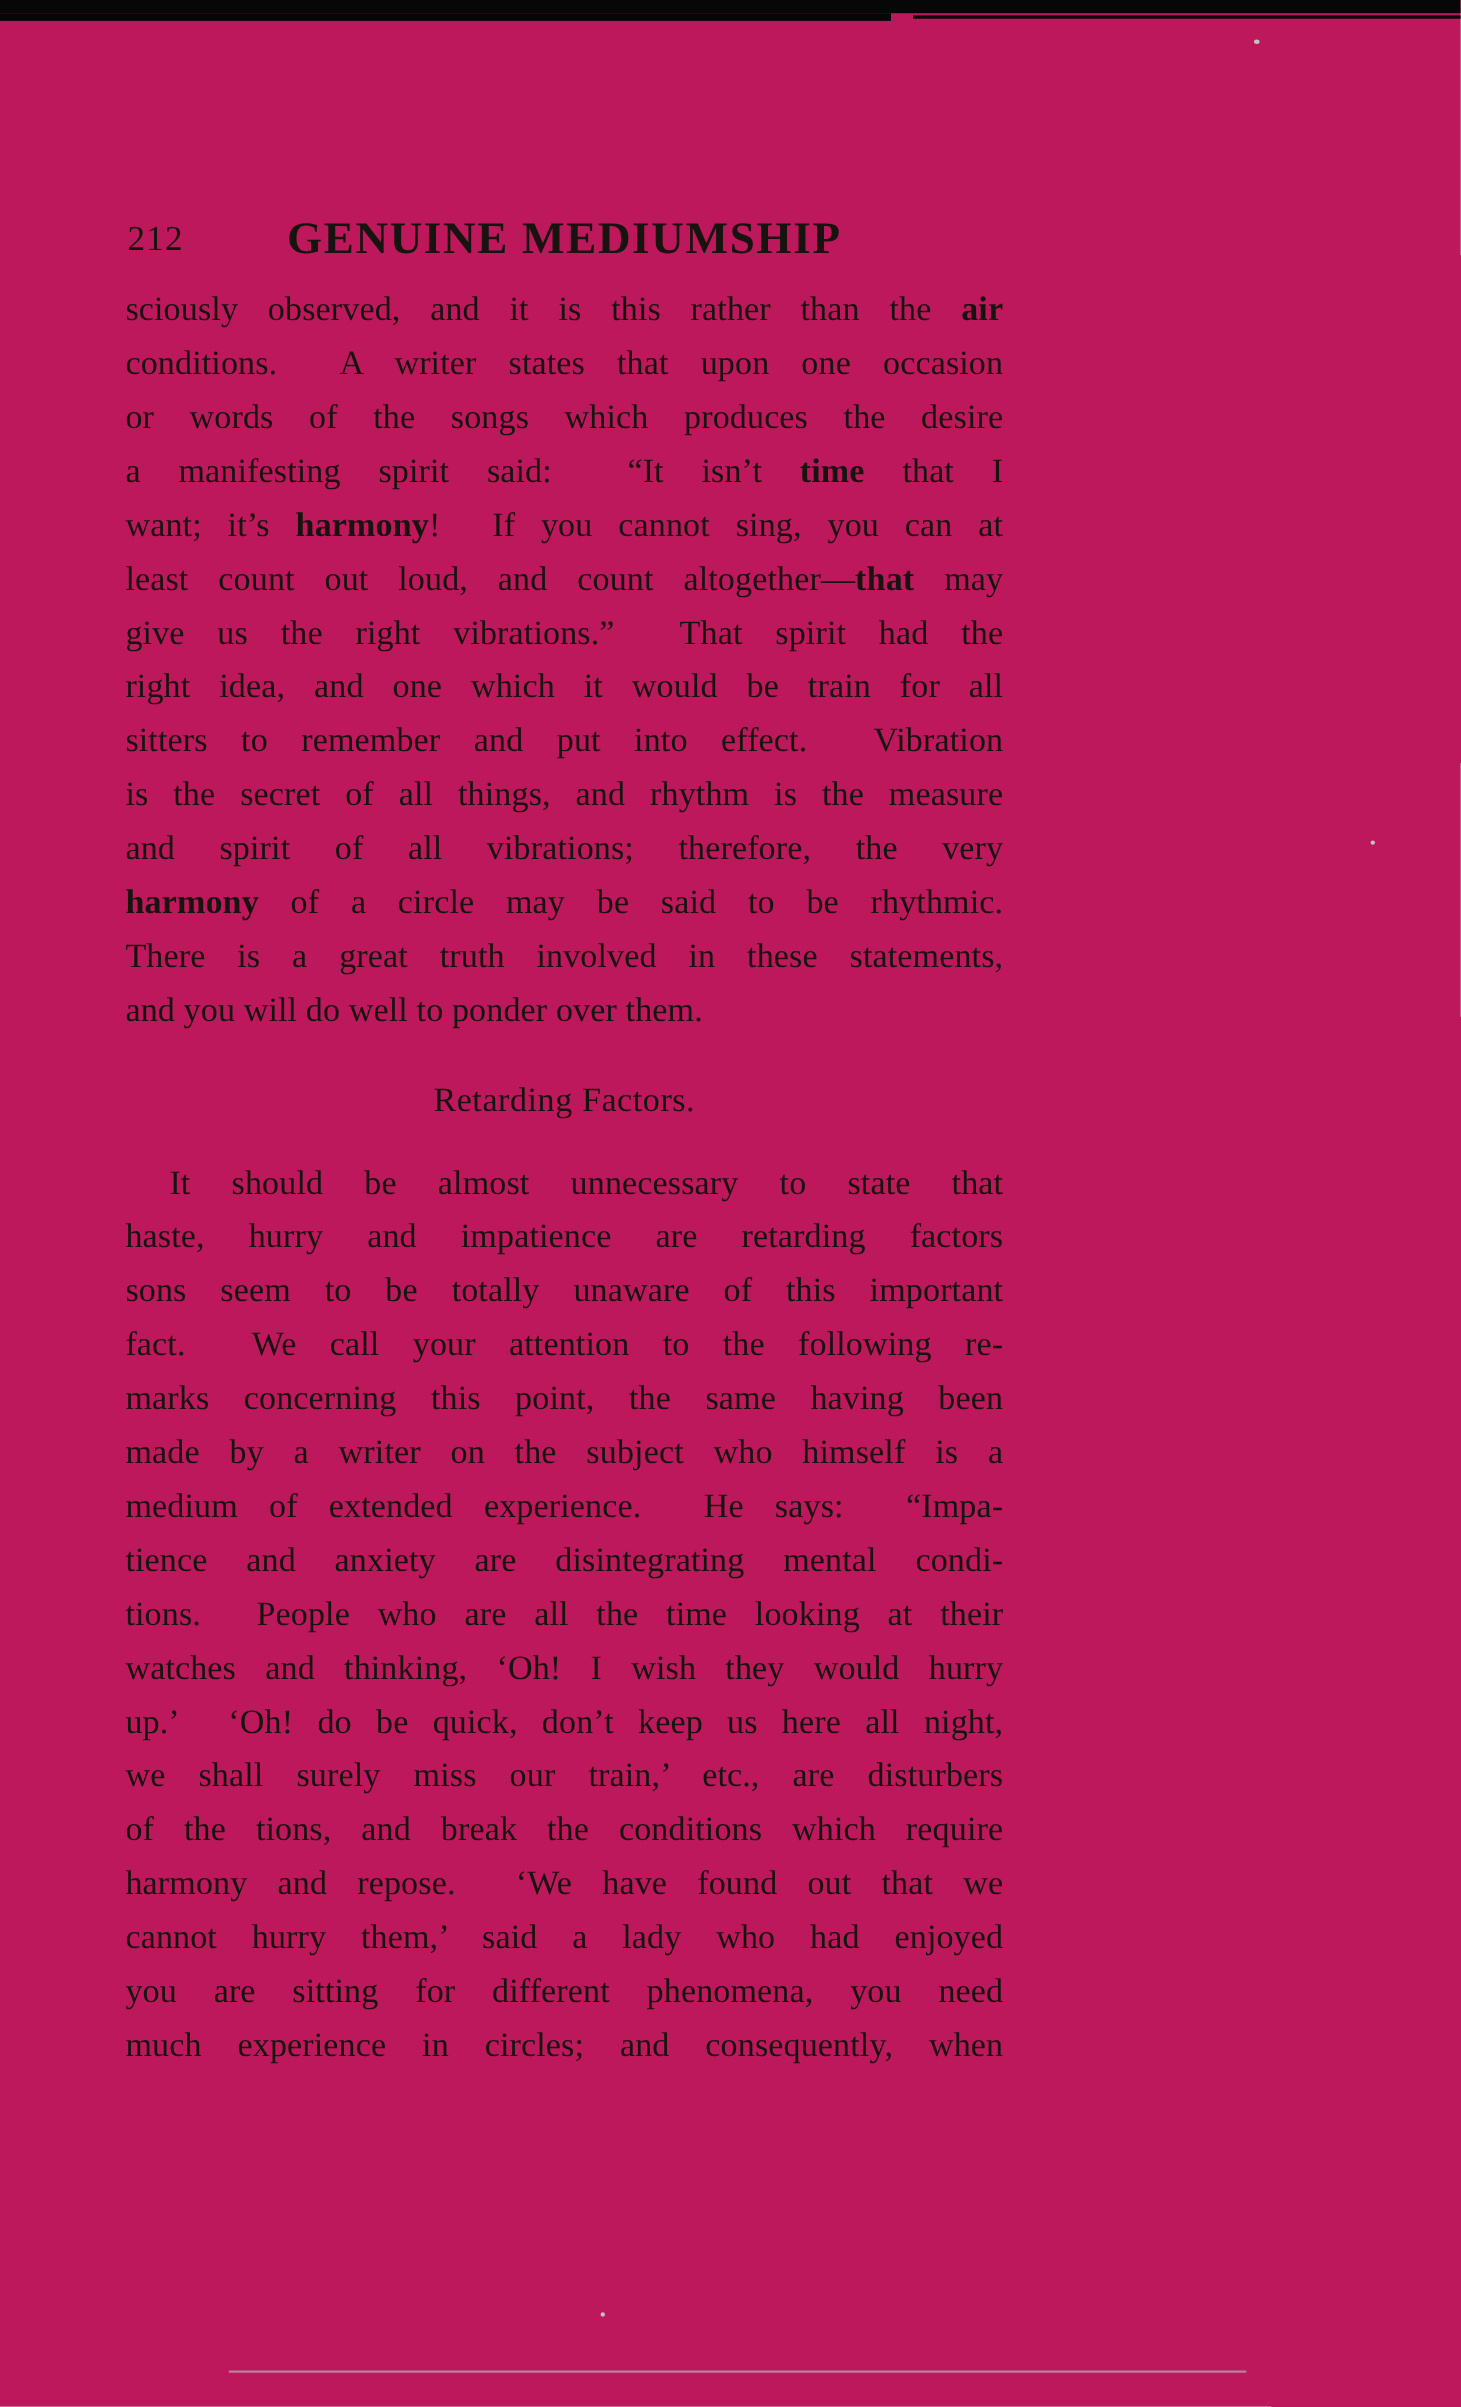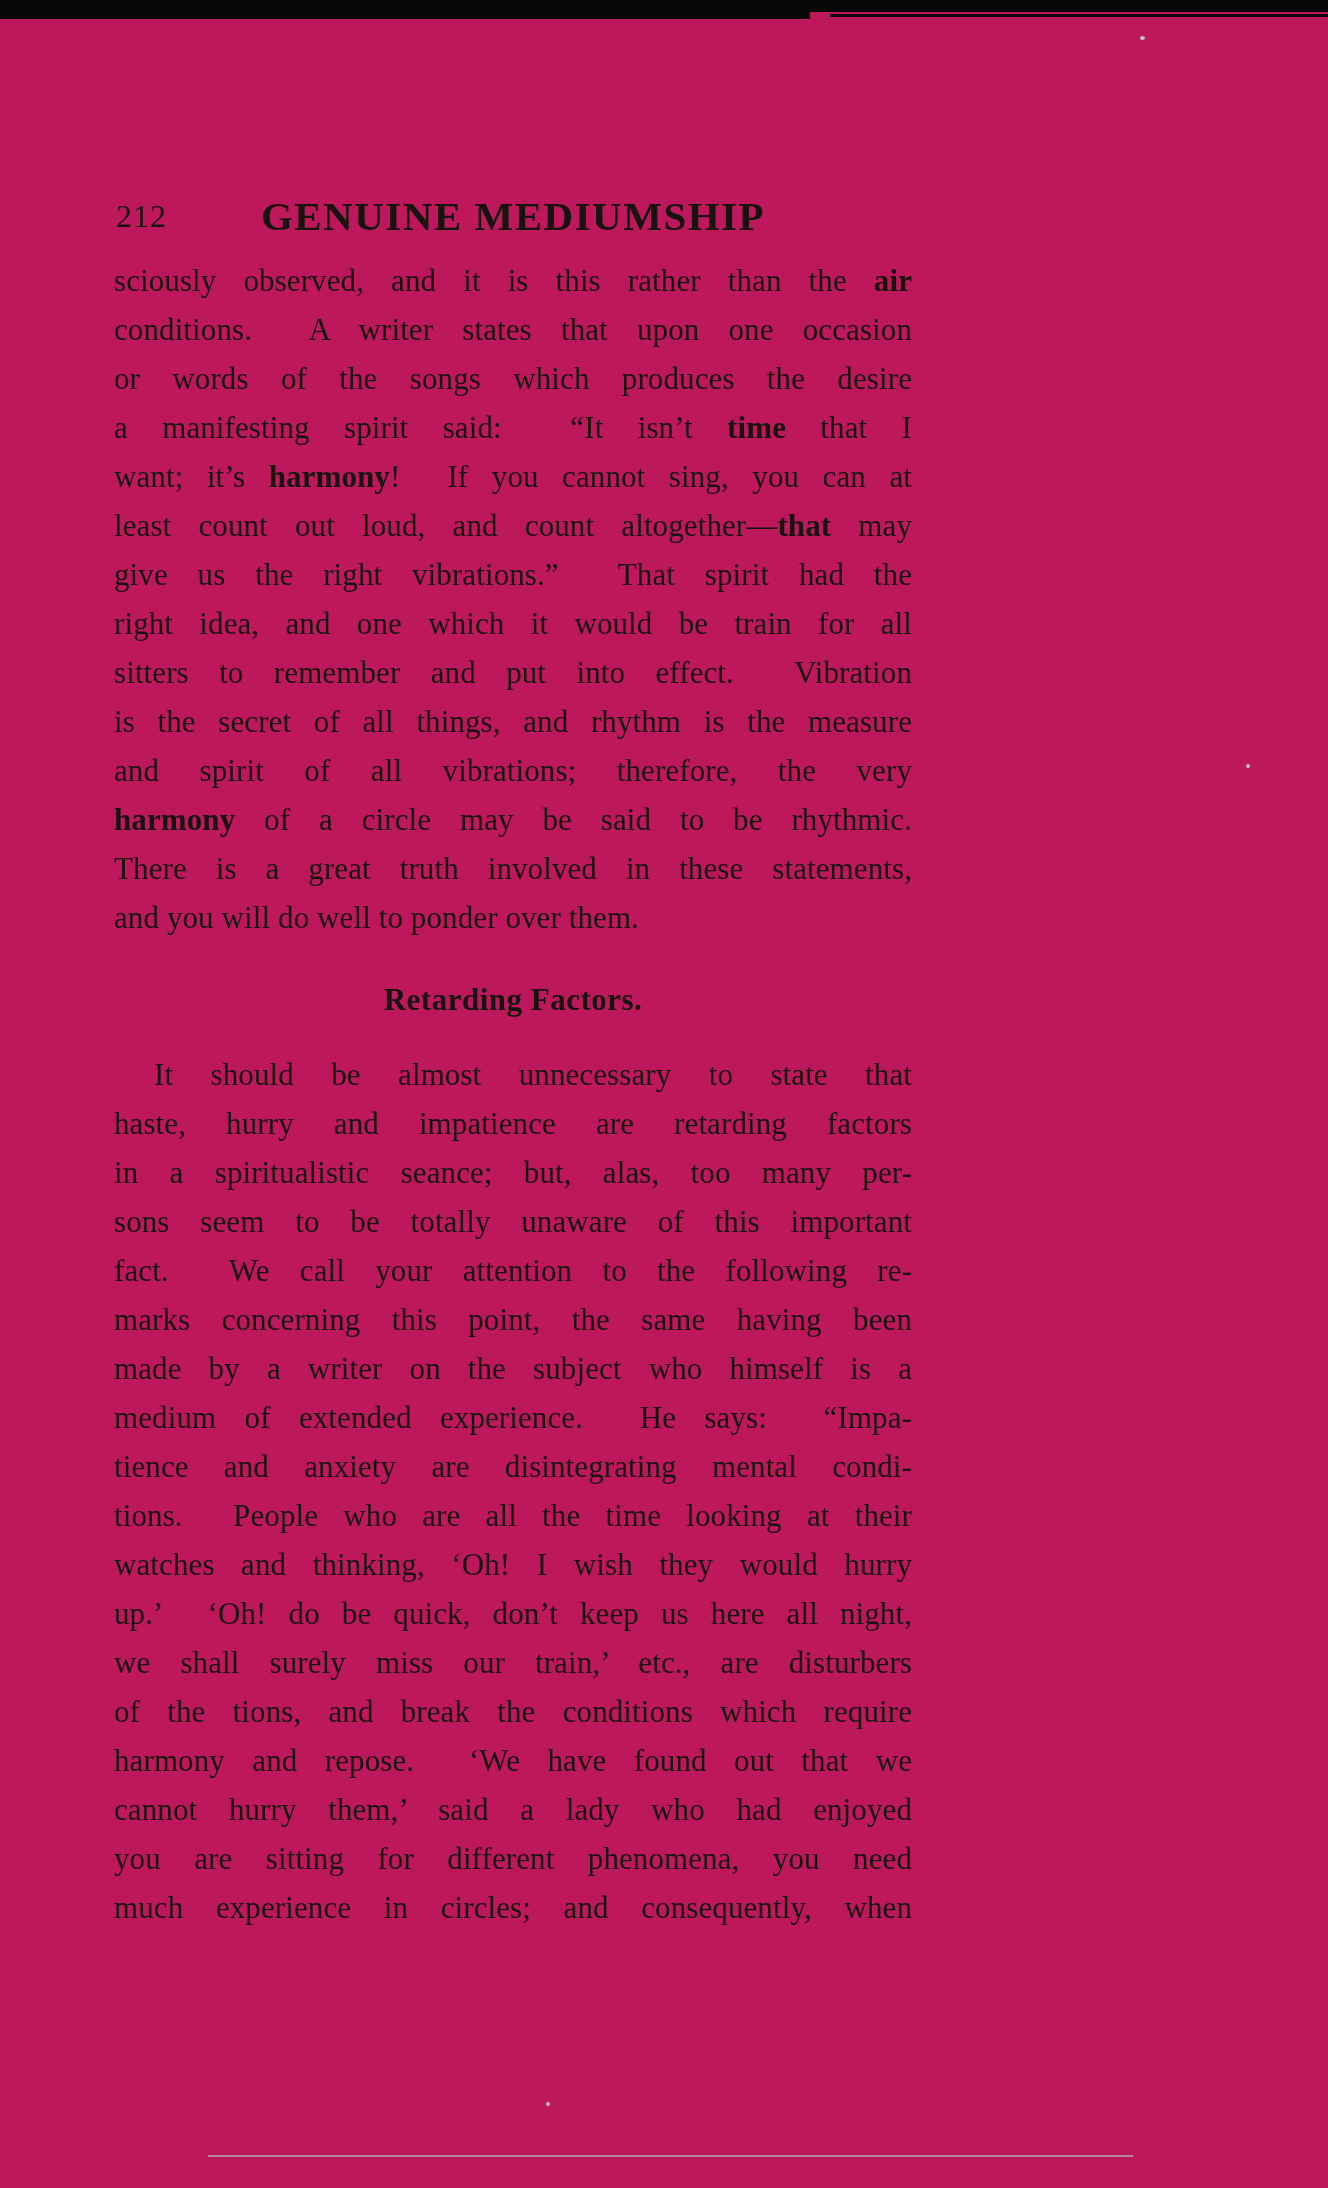--- a/index.html
+++ b/index.html
@@ -34,21 +34,21 @@
   .line {
     font-size:31px; line-height:49px;
     text-align:justify; text-align-last:justify;
     letter-spacing:0.1px;
   }
   .line.last { text-align-last:left; }
   .line.indent { text-indent:40px; }
   .line b { font-weight:bold;margin-top:18px; }
 
   .section-heading {
-    font-size:31px; font-weight:bold; text-align:center;
+    font-size:31px; font-weight:normal; text-align:center;
     line-height:48px;
     margin:34px 0 26px 0;
     letter-spacing:0.5px;
   }
 
   .bottom-line {
     position:absolute; top:2155px; left:208px; width:925px; height:2px;
     background:#adadad; opacity:0.75;
   }
   .speck { position:absolute; border-radius:50%; background:#c2c2c2; }
@@ -86,21 +86,20 @@
           <div class="line">is the secret of all things, and rhythm is the measure</div>
           <div class="line">and spirit of all vibrations; therefore, the very</div>
           <div class="line"><b>harmony</b> of a circle may be said to be rhythmic.</div>
           <div class="line">There is a great truth involved in these statements,</div>
           <div class="line last">and you will do well to ponder over them.</div>
         </div>
         <div class="section-heading">Retarding Factors.</div>
         <div class="paragraph">
           <div class="line indent">It should be almost unnecessary to state that</div>
           <div class="line">haste, hurry and impatience are retarding factors</div>
-          <div class="line">in a spiritualistic seance; but, alas, too many per-</div>
           <div class="line">sons seem to be totally unaware of this important</div>
           <div class="line">fact.&nbsp; We call your attention to the following re-</div>
           <div class="line">marks concerning this point, the same having been</div>
           <div class="line">made by a writer on the subject who himself is a</div>
           <div class="line">medium of extended experience.&nbsp; He says:&nbsp; “Impa-</div>
           <div class="line">tience and anxiety are disintegrating mental condi-</div>
           <div class="line">tions.&nbsp; People who are all the time looking at their</div>
           <div class="line">watches and thinking, ‘Oh! I wish they would hurry</div>
           <div class="line">up.’&nbsp; ‘Oh! do be quick, don’t keep us here all night,</div>
           <div class="line">we shall surely miss our train,’ etc., are disturbers</div>

